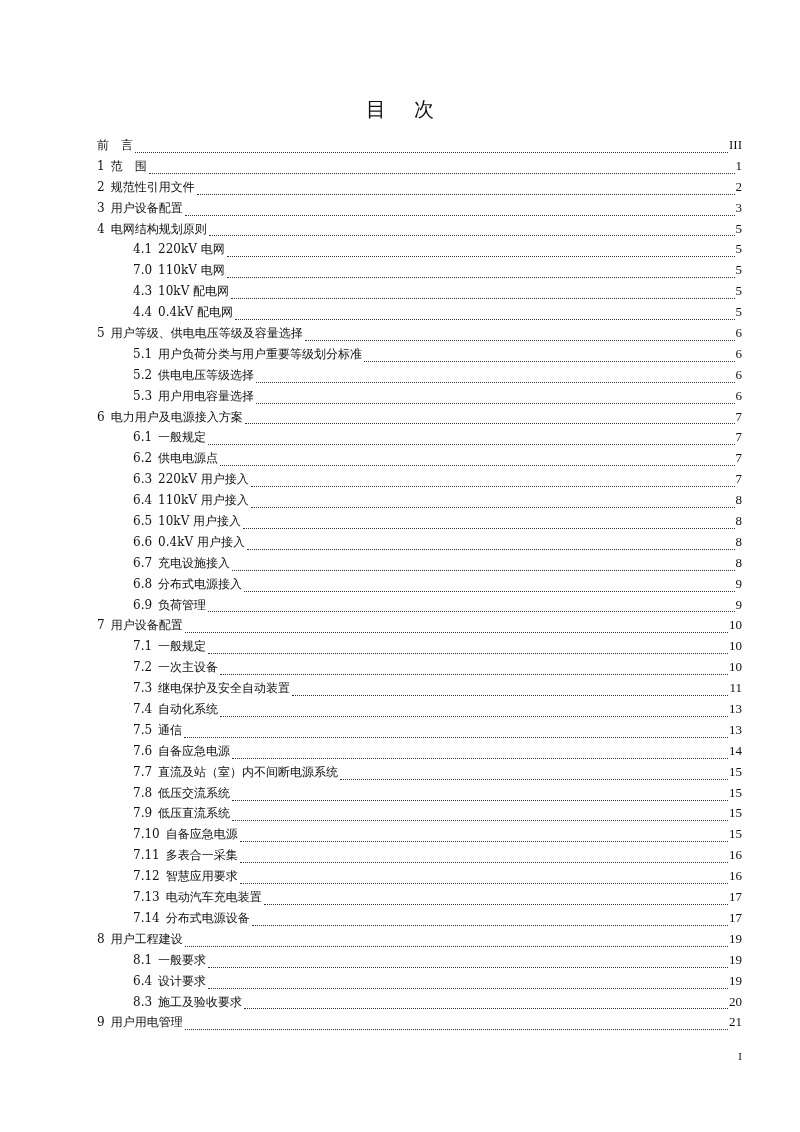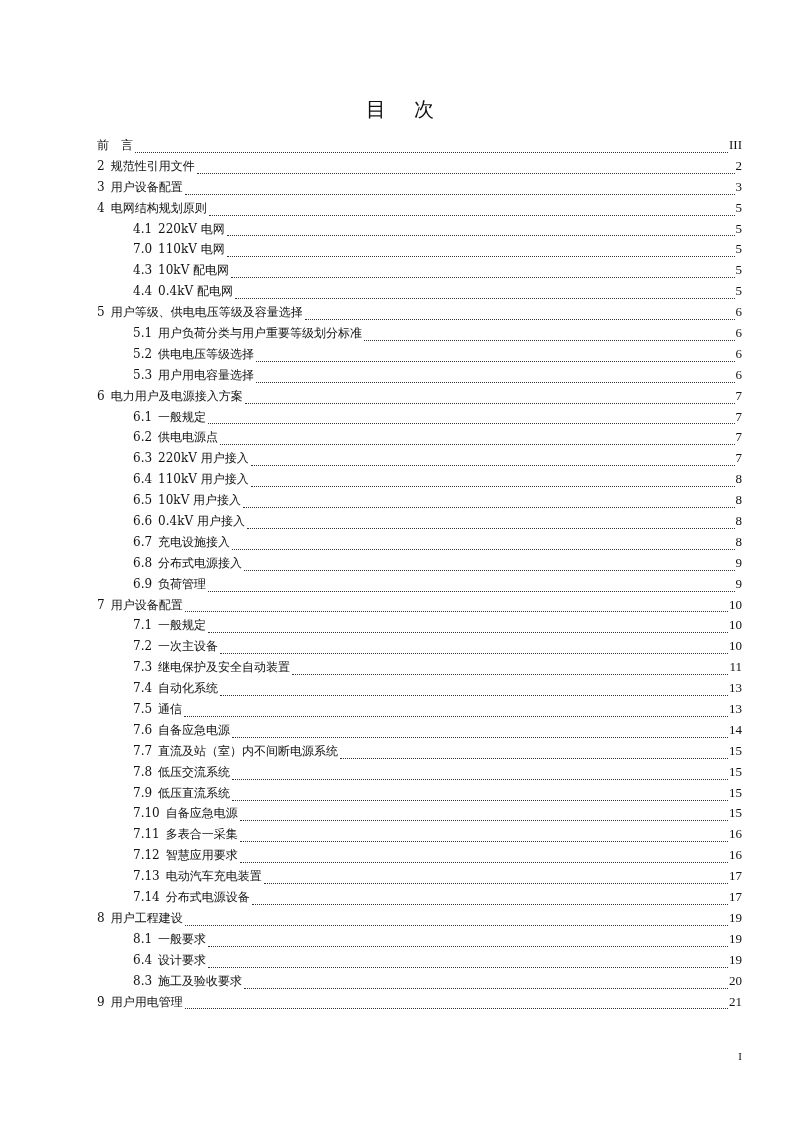--- a/index.html
+++ b/index.html
@@ -91,20 +91,25 @@
     <span class="ch">目</span><span class="gap"></span><span class="ch">次</span>
   </div>
 
   <div class="toc" id="toc">
       <div class="row">
         <span class="label"><span>前　言</span></span>
         <span class="leader"></span>
         <span class="page-no">III</span>
       </div>
       <div class="row">
+        <span class="label"><span class="num">1</span><span>范　围</span></span>
+        <span class="leader"></span>
+        <span class="page-no">1</span>
+      </div>
+      <div class="row">
         <span class="label"><span class="num">2</span><span>规范性引用文件</span></span>
         <span class="leader"></span>
         <span class="page-no">2</span>
       </div>
       <div class="row">
         <span class="label"><span class="num">3</span><span>用户设备配置</span></span>
         <span class="leader"></span>
         <span class="page-no">3</span>
       </div>
       <div class="row">

